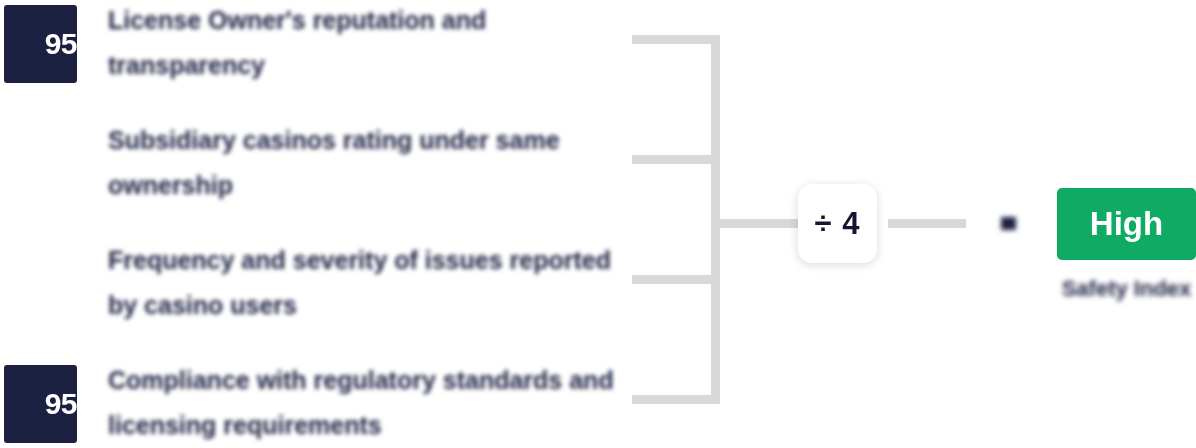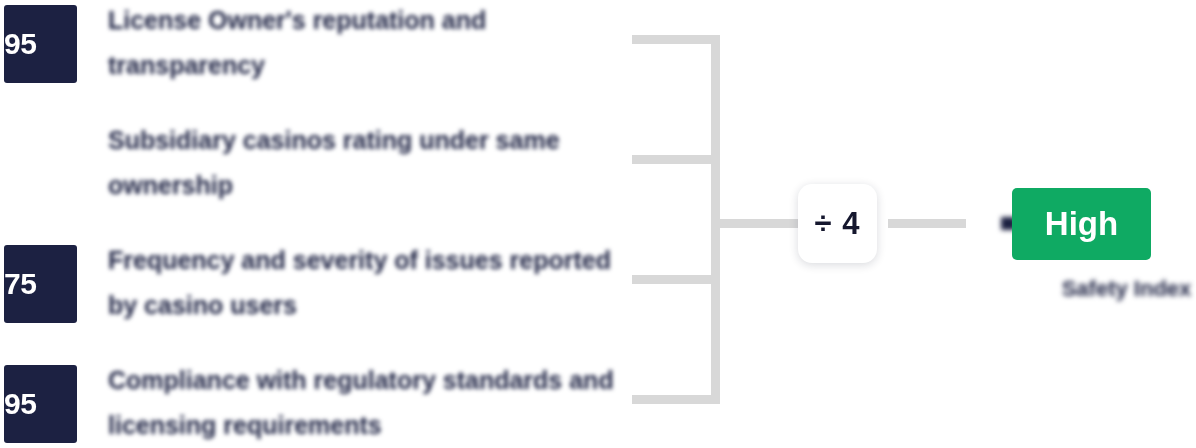--- a/index.html
+++ b/index.html
@@ -21,21 +21,21 @@
   
   .score-chip {
     position: absolute;
     left: 4px;
     width: 73px;
     height: 78px;
     background: #1c2142;
     border-radius: 3px;
     display: flex;
     align-items: center;
-    justify-content: flex-start;
+    justify-content: flex-end;
     color: #ffffff;
     font-size: 30px;
     font-weight: 700;
     letter-spacing: -0.5px;
   }
   .score-chip.c0 { top: 5px; }
   .score-chip.c1 { top: 125px; }
   .score-chip.c2 { top: 245px; }
   .score-chip.c3 { top: 365px; }
 
@@ -95,21 +95,21 @@
     width: 15px;
     height: 13px;
     background: #1c2142;
     filter: blur(2.4px);
     -webkit-filter: blur(2.4px);
   }
 
   
   .result-badge {
     position: absolute;
-    left: 1012px;
+    left: 1057px;
     top: 188px;
     width: 139px;
     height: 72px;
     background: #0faa63;
     border-radius: 5px;
     display: flex;
     align-items: center;
     justify-content: center;
     color: #ffffff;
     font-size: 33px;
@@ -130,23 +130,20 @@
   }
 </style>
 </head>
 <body>
 
 <div id="canvas">
 
   <div class="score-chip c0">
     <span>95</span>
   </div>
-  <div class="score-chip c2">
-    <span>75</span>
-  </div>
   <div class="score-chip c3">
     <span>95</span>
   </div>
 
   <div class="criterion r0">License Owner's reputation and transparency</div>
   <div class="criterion r1">Subsidiary casinos rating under same ownership</div>
   <div class="criterion r2">Frequency and severity of issues reported by casino users</div>
   <div class="criterion r3">Compliance with regulatory standards and licensing requirements</div>
 
   <div class="br-h" style="left:632px; top:35px; width:88px;"></div>

